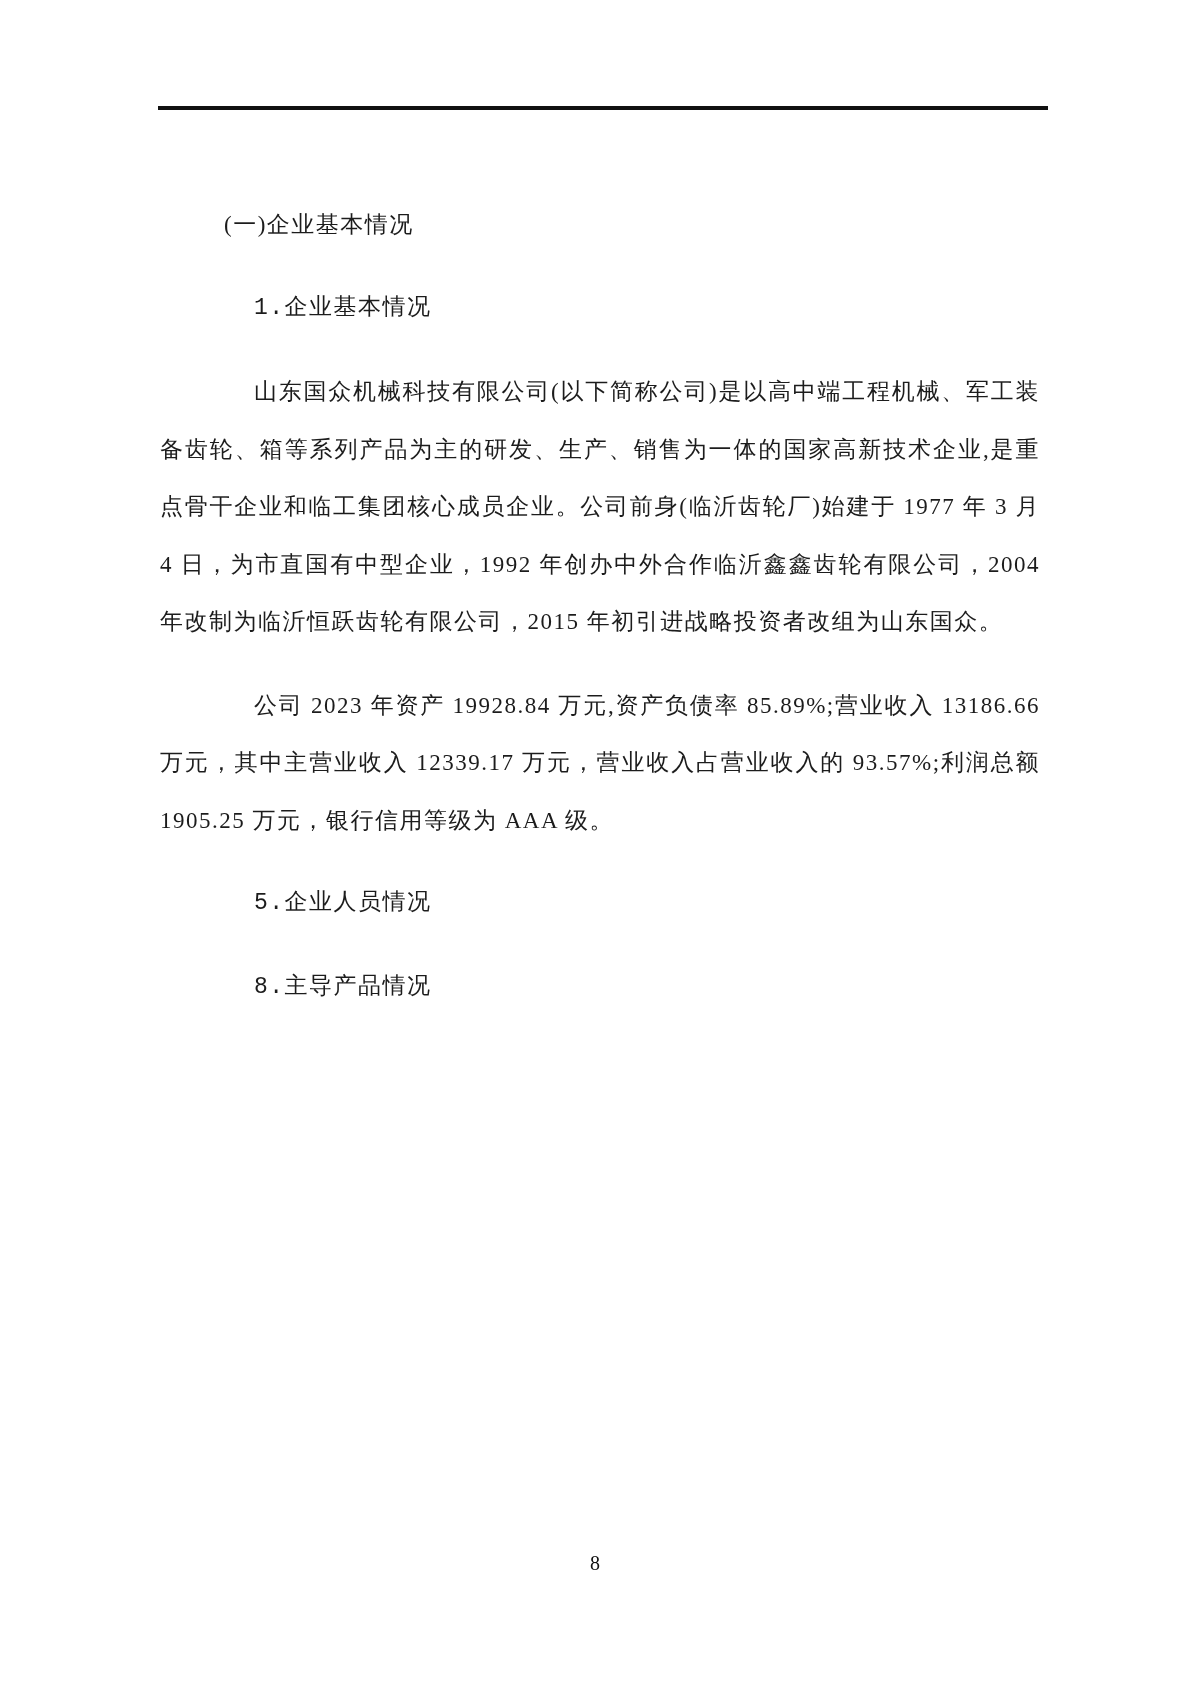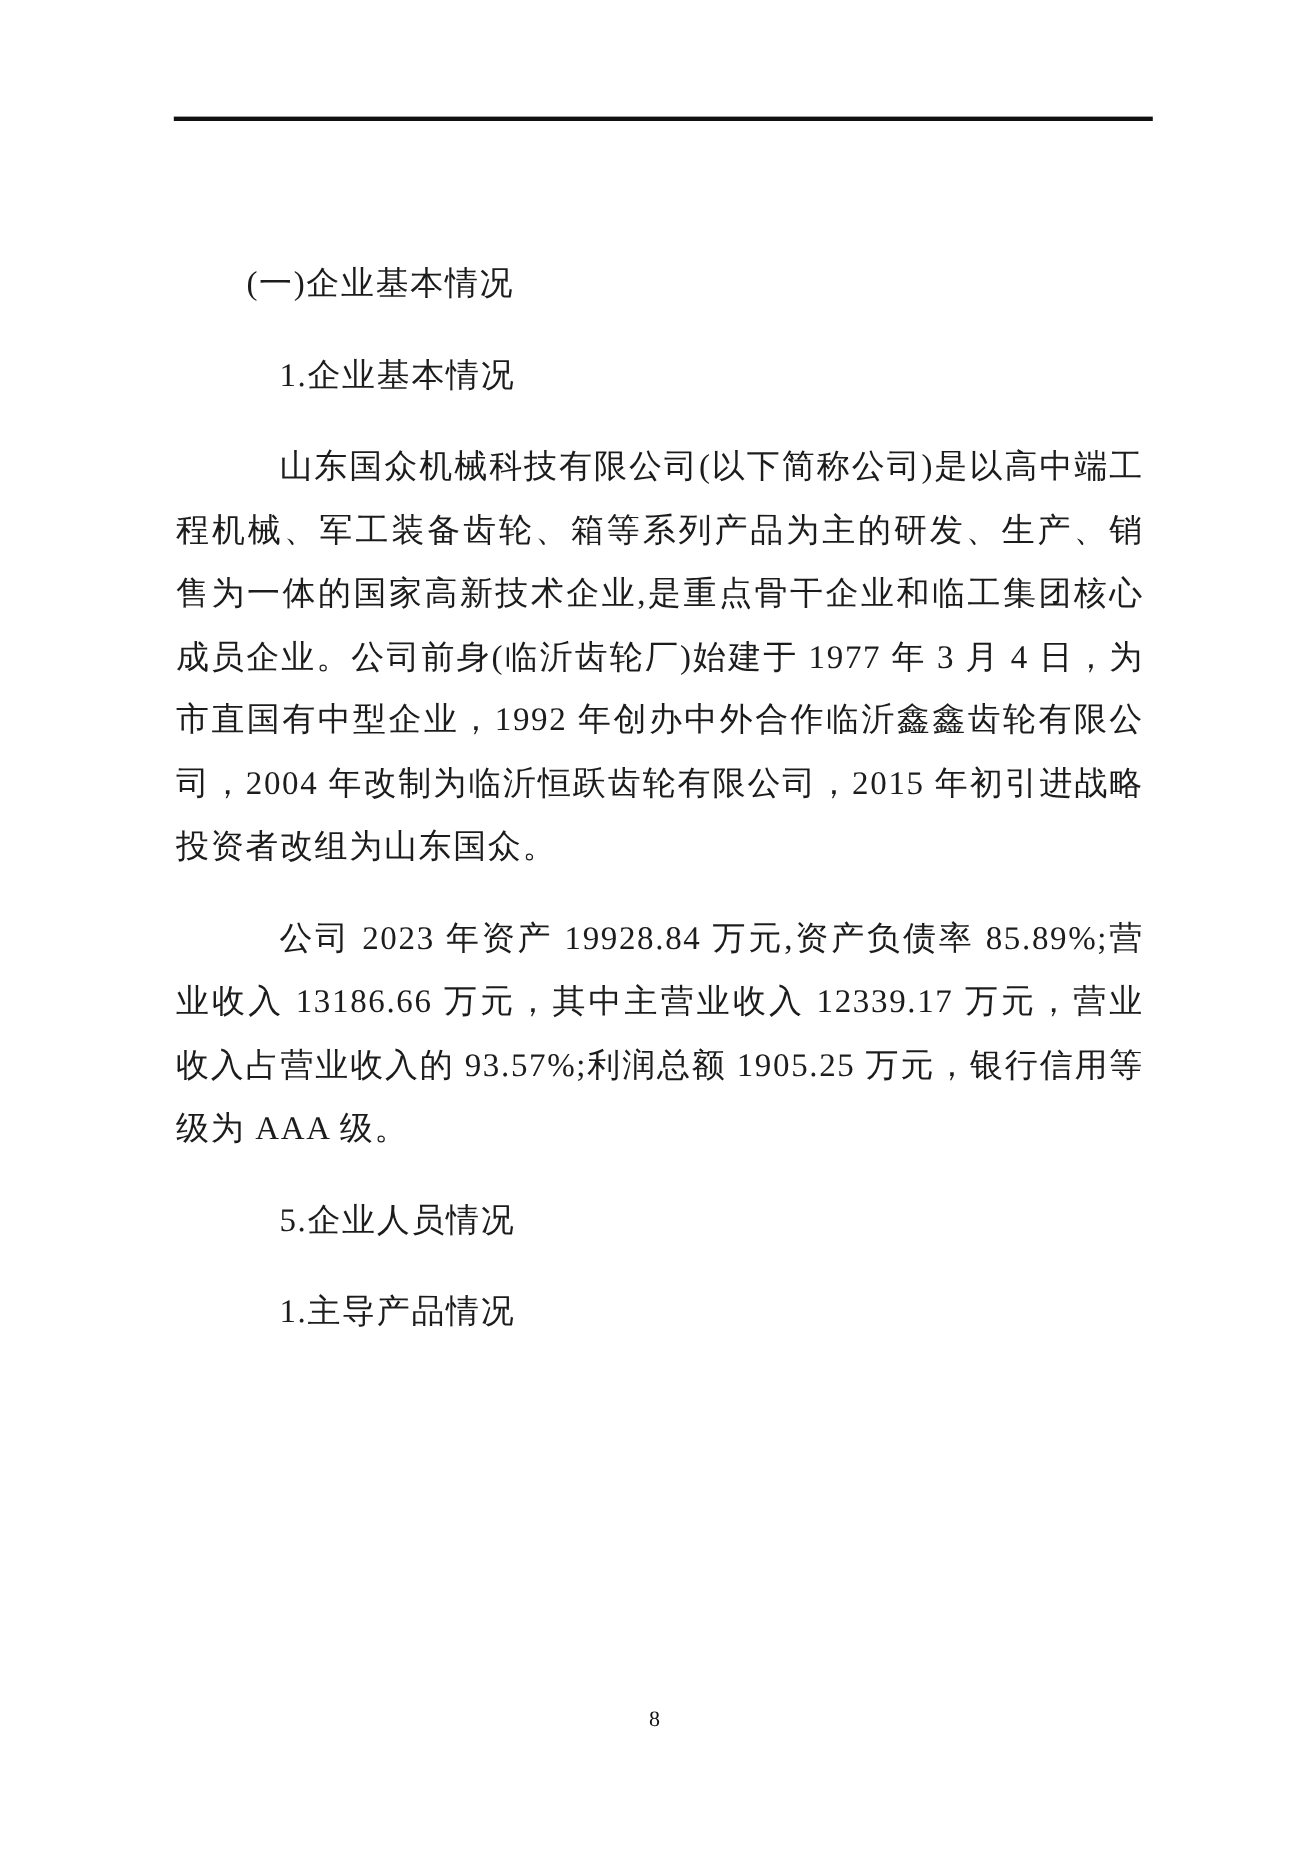--- a/index.html
+++ b/index.html
@@ -22,38 +22,39 @@
     position: absolute;
     left: 158px;
     top: 106px;
     width: 890px;
     height: 4px;
     background: #111111;
   }
   .content {
     position: absolute;
     left: 160px;
-    top: 229px;
+    top: 196px;
     width: 880px;
-    font-size: 30px;
+    font-size: 23px;
     line-height: 57.5px;
     letter-spacing: 1.5px;
     text-align: justify;
     text-justify: inter-character;
   }
   .content .block {
     margin: 0 0 26px 0;
   }
   .heading-l1 {
     text-indent: 64px;
     text-align: left;
   }
   .heading-l2 {
     text-indent: 94px;
     text-align: left;
+    font-family: Liberation Mono, monospace;
   }
   .paragraph {
     text-indent: 94px;
   }
   .page-footer {
     position: absolute;
     left: 0;
     top: 1552px;
     width: 100%;
     text-align: center;
@@ -76,20 +77,20 @@
 
     <div class="block heading-l2">1.企业基本情况</div>
 
     <div class="block paragraph">山东国众机械科技有限公司(以下简称公司)是以高中端工程机械、军工装备齿轮、箱等系列产品为主的研发、生产、销售为一体的国家高新技术企业,是重点骨干企业和临工集团核心成员企业。公司前身(临沂齿轮厂)始建于 1977 年 3 月 4 日，为市直国有中型企业，1992 年创办中外合作临沂鑫鑫齿轮有限公司，2004 年改制为临沂恒跃齿轮有限公司，2015 年初引进战略投资者改组为山东国众。</div>
 
     <div class="block paragraph">公司 2023 年资产 19928.84 万元,资产负债率 85.89%;营业收入 13186.66 万元，其中主营业收入 12339.17 万元，营业收入占营业收入的 93.57%;利润总额 1905.25 万元，银行信用等级为 AAA 级。</div>
 
     <div class="block heading-l2">5.企业人员情况</div>
 
 
-    <div class="block heading-l2">1.主导产品情况</div>
+    <div class="block heading-l2">8.主导产品情况</div>
   </div>
 
   <div class="page-footer">
     <span class="page-number">8</span>
   </div>
 
 </div>
 
 </body></html>

